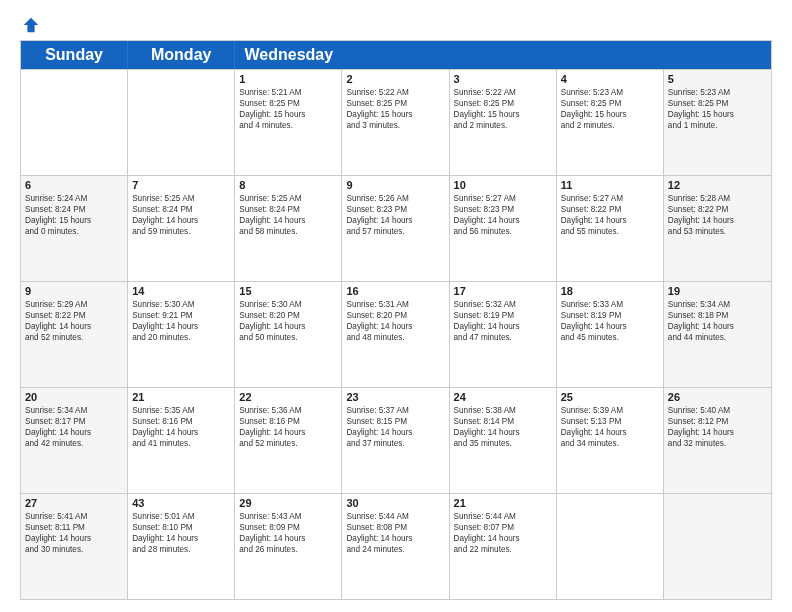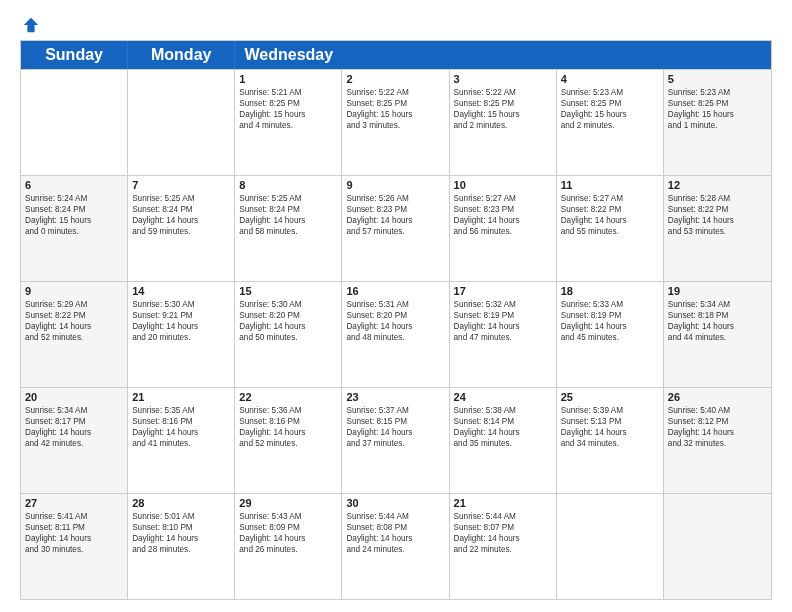--- a/index.html
+++ b/index.html
@@ -323,21 +323,21 @@
         </div>
         <div class="cal-row">
           <div class="cal-cell shaded">
             <span class="day-num">27</span>
             <span class="cell-line">Sunrise: 5:41 AM</span>
             <span class="cell-line">Sunset: 8:11 PM</span>
             <span class="cell-line">Daylight: 14 hours</span>
             <span class="cell-line">and 30 minutes.</span>
           </div>
           <div class="cal-cell">
-            <span class="day-num">28</span>
+            <span class="day-num">43</span>
             <span class="cell-line">Sunrise: 5:01 AM</span>
             <span class="cell-line">Sunset: 8:10 PM</span>
             <span class="cell-line">Daylight: 14 hours</span>
             <span class="cell-line">and 28 minutes.</span>
           </div>
           <div class="cal-cell">
             <span class="day-num">29</span>
             <span class="cell-line">Sunrise: 5:43 AM</span>
             <span class="cell-line">Sunset: 8:09 PM</span>
             <span class="cell-line">Daylight: 14 hours</span>

